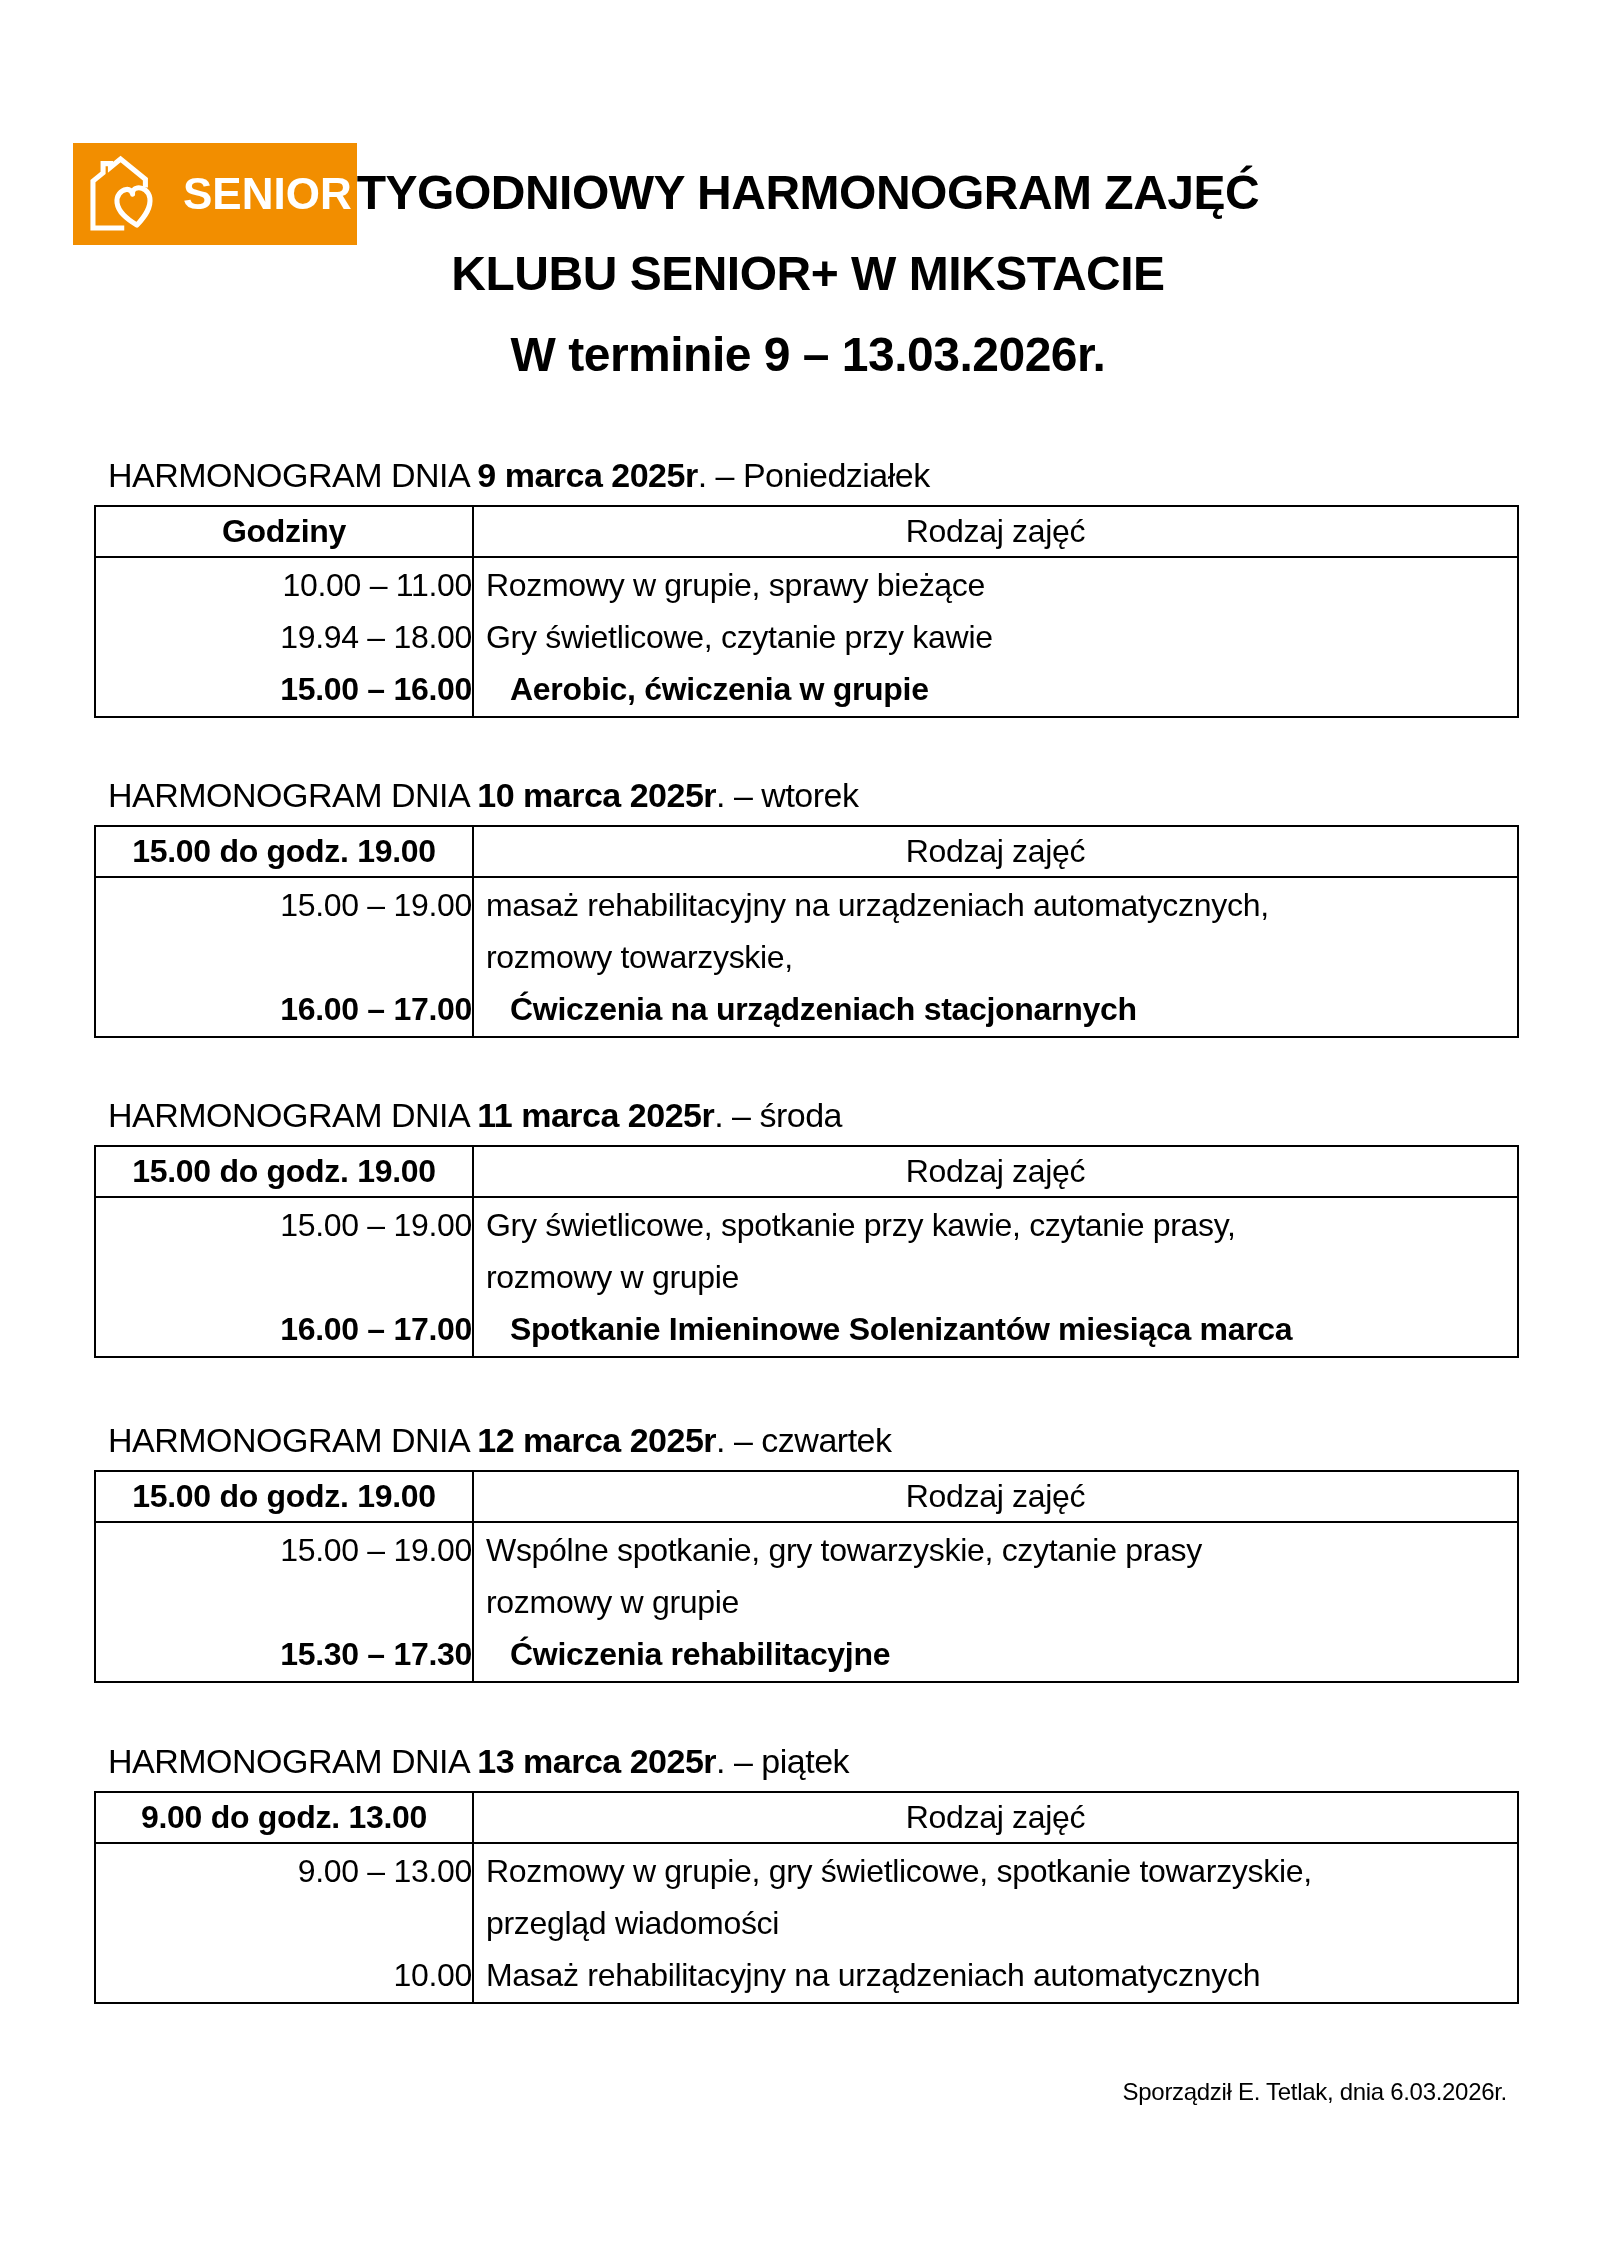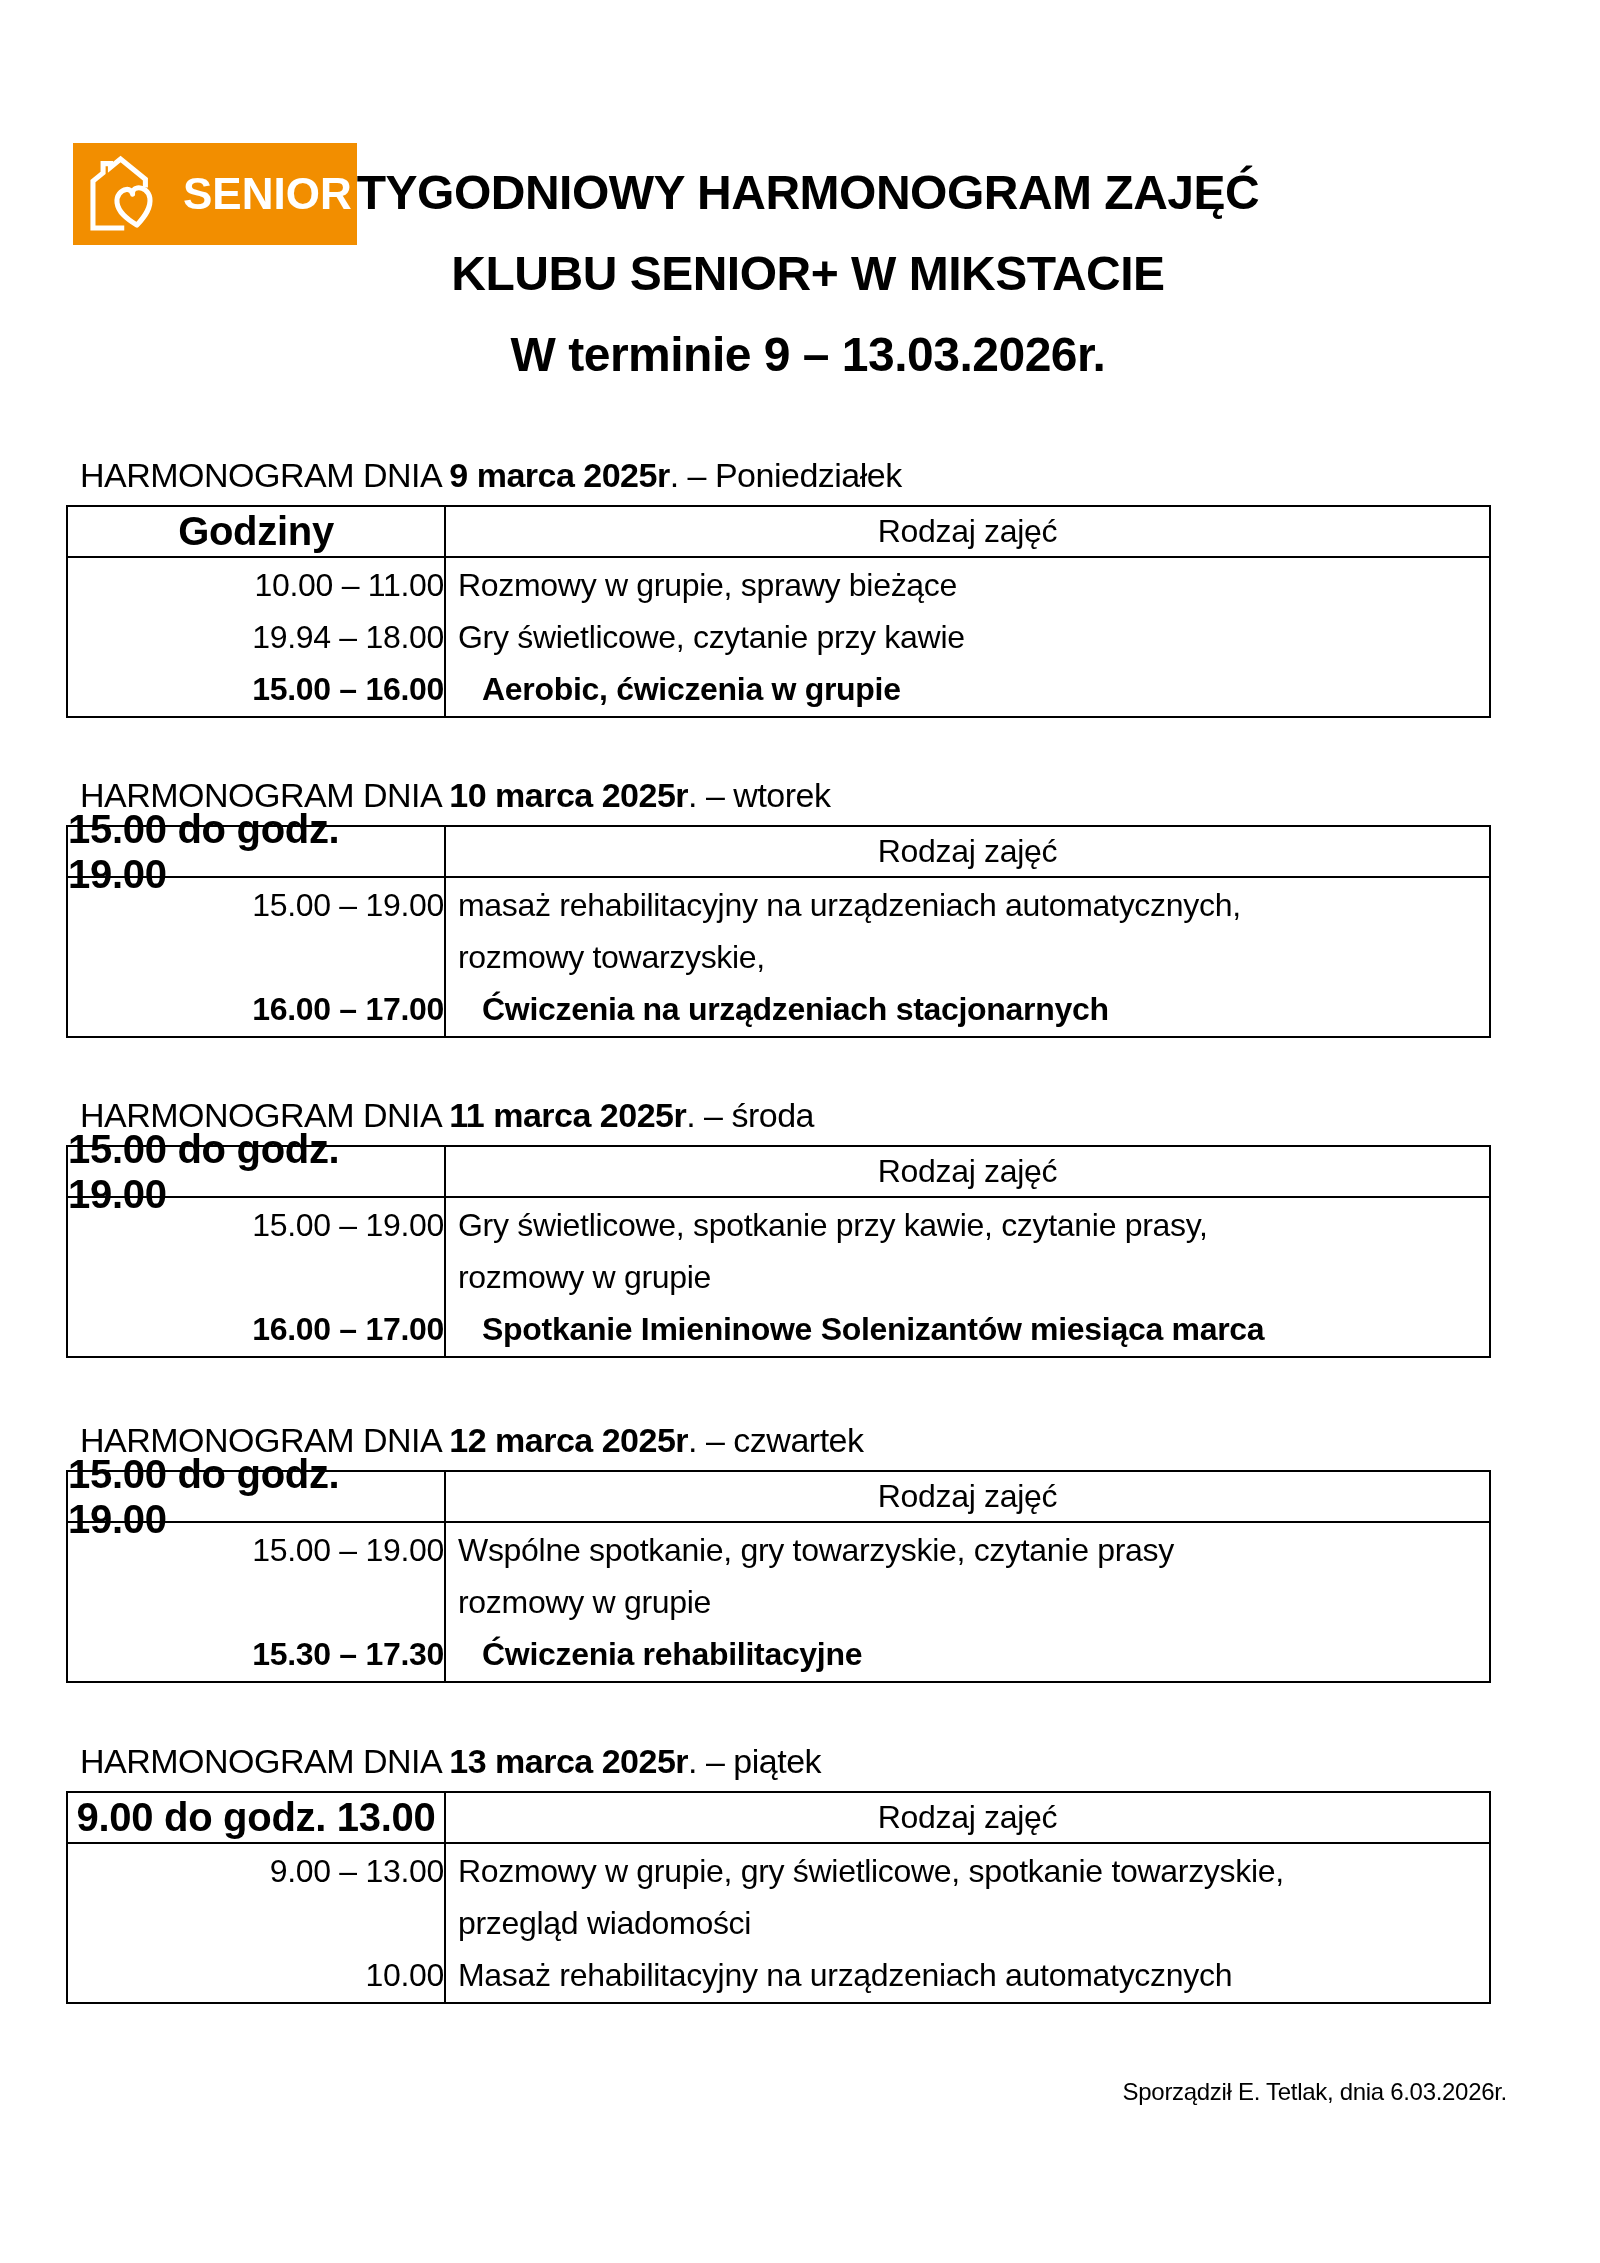--- a/index.html
+++ b/index.html
@@ -15,34 +15,34 @@
   #logo .licon{width:92px;height:92px;flex:0 0 auto;}
   #logo .ltext{
     color:#fff;font-weight:bold;font-size:44px;letter-spacing:0px;margin-left:10px;white-space:nowrap;
   }
   
   #title{
     position:absolute;left:0;top:152px;width:1616px;text-align:center;
     font-weight:bold;font-size:48px;line-height:81px;letter-spacing:-0.5px;
   }
   
-  .day{position:absolute;left:66px;width:1358px;}
+  .day{position:absolute;left:94px;width:1358px;}
   .day-1{top:455px}.day-2{top:775px}.day-3{top:1095px}.day-4{top:1420px}.day-5{top:1741px}
   .sec-heading{
     font-size:34px;line-height:40px;padding-left:14px;letter-spacing:-0.5px;white-space:nowrap;
   }
   .sec-heading b{font-weight:bold;}
   .tbl{
     margin-top:10px;border:2px solid #000;box-sizing:border-box;width:1425px;
     display:grid;grid-template-columns:378px 1fr;grid-template-rows:51px 158px;
   }
   .th1{
     border-right:2px solid #000;border-bottom:2px solid #000;
     display:flex;align-items:center;justify-content:center;
-    font-weight:bold;font-size:40px;letter-spacing:-0.3px;
+    font-weight:bold;font-size:32px;letter-spacing:-0.3px;
   }
   .th2{
     border-bottom:2px solid #000;
     display:flex;align-items:center;justify-content:center;
     font-size:32px;letter-spacing:-0.3px;
   }
   .tc1{border-right:2px solid #000;text-align:right;padding-top:1px;}
   .tc2{padding-left:12px;padding-top:1px;}
   .tc1 .ln,.tc2 .ln{height:52px;line-height:52px;font-size:32px;letter-spacing:-0.3px;white-space:nowrap;}
   .ln.emph{font-weight:bold;padding-left:24px;}

